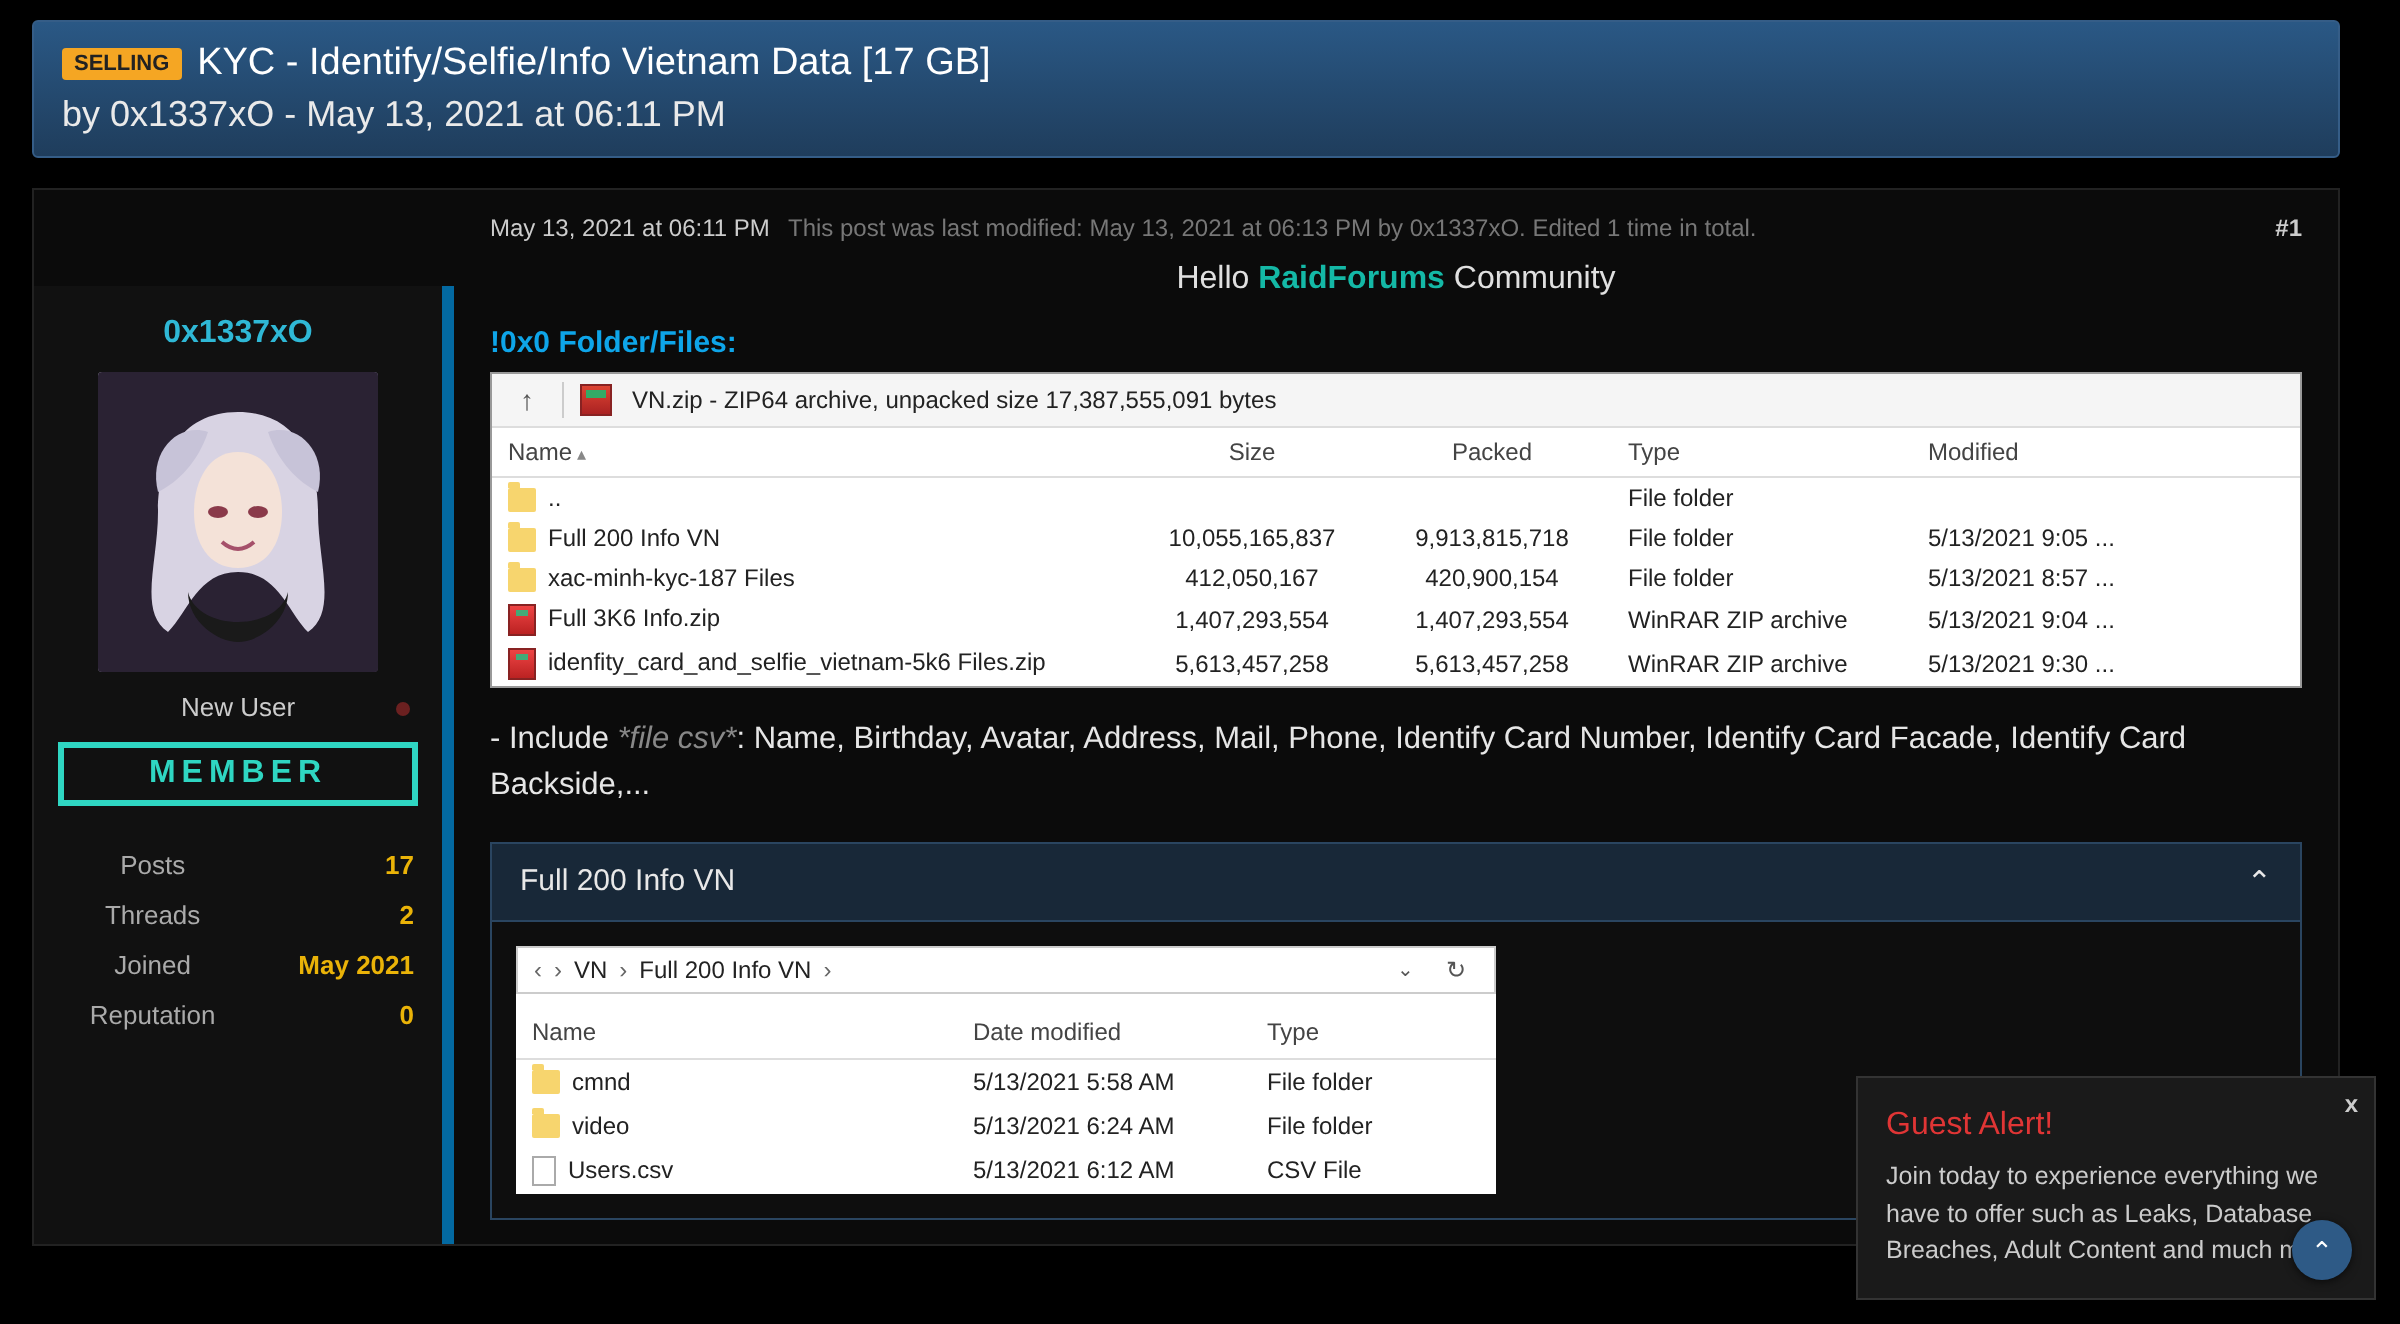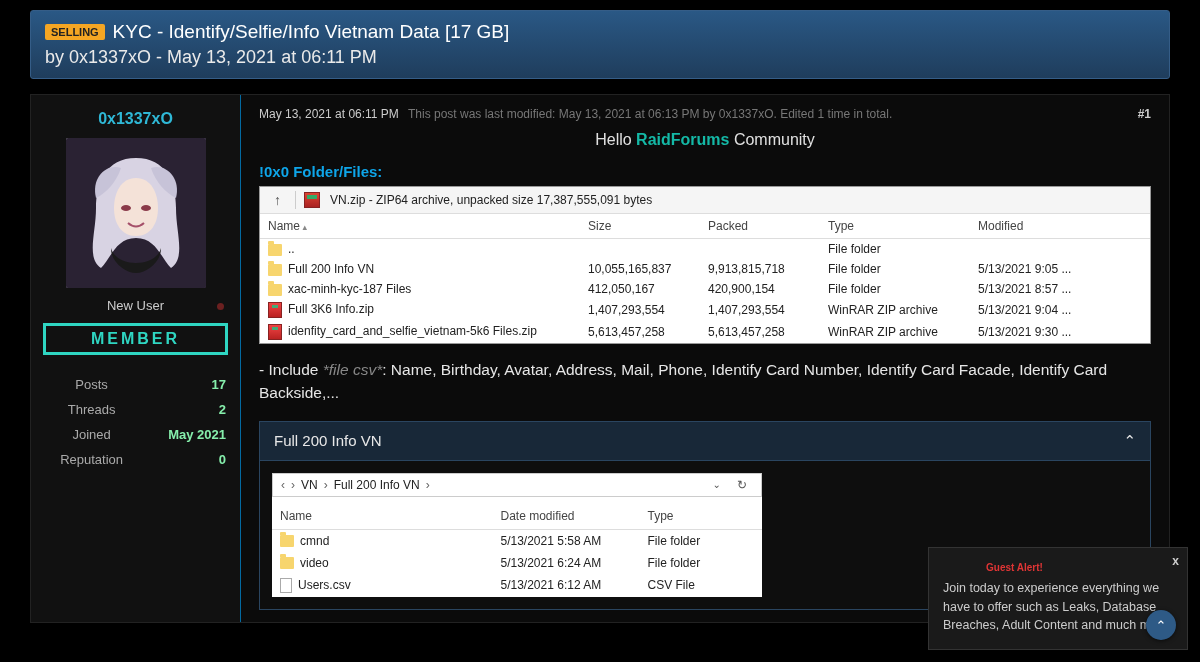--- a/index.html
+++ b/index.html
@@ -6,21 +6,21 @@
   body {
     background: #000;
     font-family: Arial, Helvetica, sans-serif;
     color: #d0d0d0;
     font-size: 14px;
     width: 1200px;
     height: 662px;
     overflow: hidden;
     position: relative;
   }
-  .page-wrap { padding: 10px 30px 0 30px; }
+  .page-wrap { padding: 10px 30px 0 16px; }
   .thread-header {
     background: linear-gradient(#2a5885,#1f3d5c);
     border: 1px solid #355d87;
     border-radius: 3px;
     padding: 10px 14px;
     margin-bottom: 15px;
     position: relative;
   }
   .thread-header .tag {
     background: #f5a623;
@@ -43,23 +43,24 @@
   .thread-header .byline { color: #eaeaea; font-size: 18px; margin-top: 4px; }
   .post-container {
     background: #0b0b0b;
     border: 1px solid #222;
     display: flex;
   }
   .sidebar {
     width: 210px;
     flex: 0 0 210px;
     background: #111;
-    border-right: 1px solid #0369a1;
+    border-right: 6px solid #0369a1;
     padding: 15px 12px;
     text-align: center;
+    margin-top: 48px;
   }
   .sidebar .username {
     color: #2fb8d6;
     font-weight: bold;
     font-size: 16px;
     margin-bottom: 10px;
   }
   .avatar {
     width: 140px;
     height: 150px;
@@ -87,21 +88,21 @@
     color: #2fd6c2;
     font-weight: bold;
     letter-spacing: 3px;
     font-size: 16px;
     padding: 4px 0;
     margin: 8px 0 16px 0;
     font-family: "Arial Black", sans-serif;
   }
   .stats-table { width: 100%; font-size: 13px; }
   .stats-table tr td { padding: 4px 0; color:#aaa; }
-  .stats-table tr td:last-child { text-align: right; font-weight: bold; color:#86efac; }
+  .stats-table tr td:last-child { text-align: right; font-weight: bold; color:#eab308; }
   .stats-table tr { border-bottom:1px solid #1a1a1a; }
 
   .post-body { flex: 1; padding: 12px 18px; min-width:0; }
   .post-meta { font-size: 12px; color: #888; margin-bottom: 10px; position:relative; }
   .post-meta .date { color:#ccc; margin-right:6px;}
   .post-meta .edited { color:#777; }
   .post-num { position:absolute; right:0; top:0; font-weight:bold; color:#ccc; }
   .hello { text-align:center; font-size:16px; color:#e0e0e0; margin:6px 0 14px 0;}
   .hello b { color:#14b8a6; }
   .section-label { color:#0ea5e9; font-weight:600; font-size:15px; margin-bottom:6px; }
@@ -128,21 +129,21 @@
     margin-right:2px;
   }
   .rar-icon::before{content:"";position:absolute;top:2px;left:2px;right:2px;height:4px;background:#3a6;}
   .explorer-table { width:100%; border-collapse:collapse; }
   .explorer-table th {
     text-align:left; font-weight:normal; color:#444;
     padding:5px 8px; border-bottom:1px solid #ddd; background:#fff;
     font-size:12px;
   }
   .explorer-table th.sort::after { content:" ▴"; color:#888; font-size:9px;}
-  .explorer-table th.right, .explorer-table td.right { text-align:left;margin-top:23px; }
+  .explorer-table th.right, .explorer-table td.right { text-align:center;margin-top:23px; }
   .explorer-table td { padding:3px 8px; vertical-align:middle; white-space:nowrap;}
   .folder-icon {
     width:14px;height:12px;background:#f7d56e;display:inline-block;
     border-radius:1px;margin-right:6px;vertical-align:middle;
     position:relative;
   }
   .folder-icon::before{content:"";position:absolute;top:-3px;left:0;width:6px;height:3px;background:#f7d56e;border-radius:1px 1px 0 0;}
   .zip-icon {
     width:14px;height:16px;display:inline-block;margin-right:6px;vertical-align:middle;
     background:linear-gradient(#e44,#b22);border:1px solid #822;position:relative;
@@ -189,21 +190,21 @@
     position:absolute;
     right:12px;bottom:12px;
     width:260px;
     background:#1a1a1a;
     border:1px solid #333;
     padding:12px 14px 14px 14px;
     font-size:12.5px;
     color:#ccc;
     line-height:1.5;
   }
-  .guest-alert h3 { color:#e03535; font-size:10px; margin-bottom:4px; font-weight:bold;margin-left:43px;}
+  .guest-alert h3 { color:#e03535; font-size:16px; margin-bottom:4px; font-weight:normal;}
   .guest-alert .close {
     position:absolute;top:4px;right:8px;color:#ccc;font-weight:bold;
     font-size:12px;cursor:pointer;
   }
   .scroll-top {
     position:absolute;
     right:24px;bottom:22px;
     width:30px;height:30px;border-radius:50%;
     background:#2e5a86;
     color:#fff;

